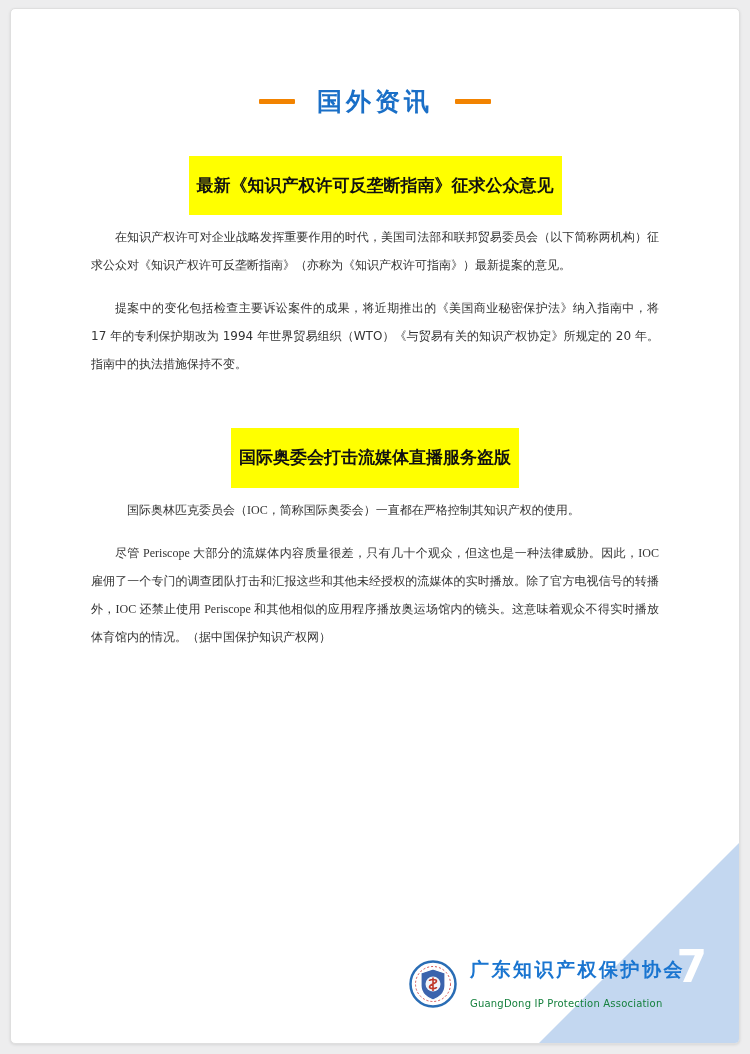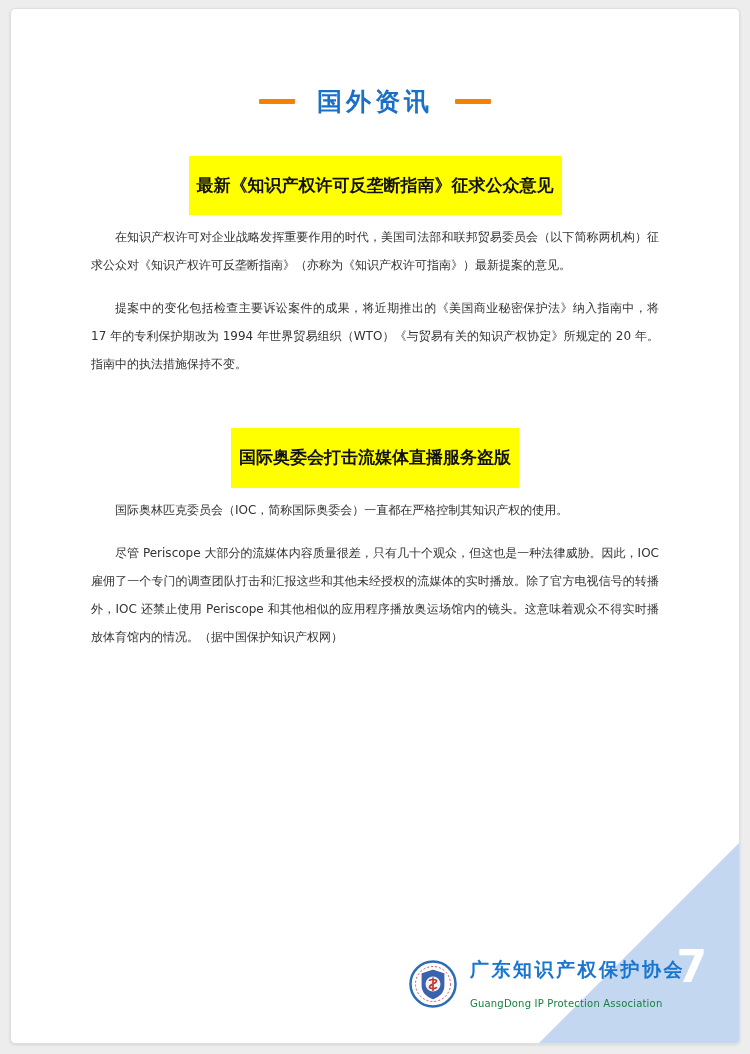--- a/index.html
+++ b/index.html
@@ -64,22 +64,22 @@
   }
   p.body-par {
     font-size: 12px;
     line-height: 28px;
     color: #333333;
     text-align: justify;
     text-indent: 2em;
     margin: 15px 0 0 0;
   }
   .article-1 p.body-par:first-of-type { margin-top: 8px; }
-  .article-2 { margin-top: 50px; }
-  .article-2 p.body-par:first-of-type { margin-top: 8px; }
+  .article-2 { margin-top: 50px; font-family: Liberation Serif, serif; }
+  .article-2 p.body-par:first-of-type { margin-top: 8px; margin-left: 12px; }
 
   
   .corner-triangle {
     position: absolute;
     right: 0;
     bottom: 0;
     width: 200px;
     height: 200px;
     background: #c3d7f0;
     clip-path: polygon(100% 0, 100% 100%, 0 100%);

